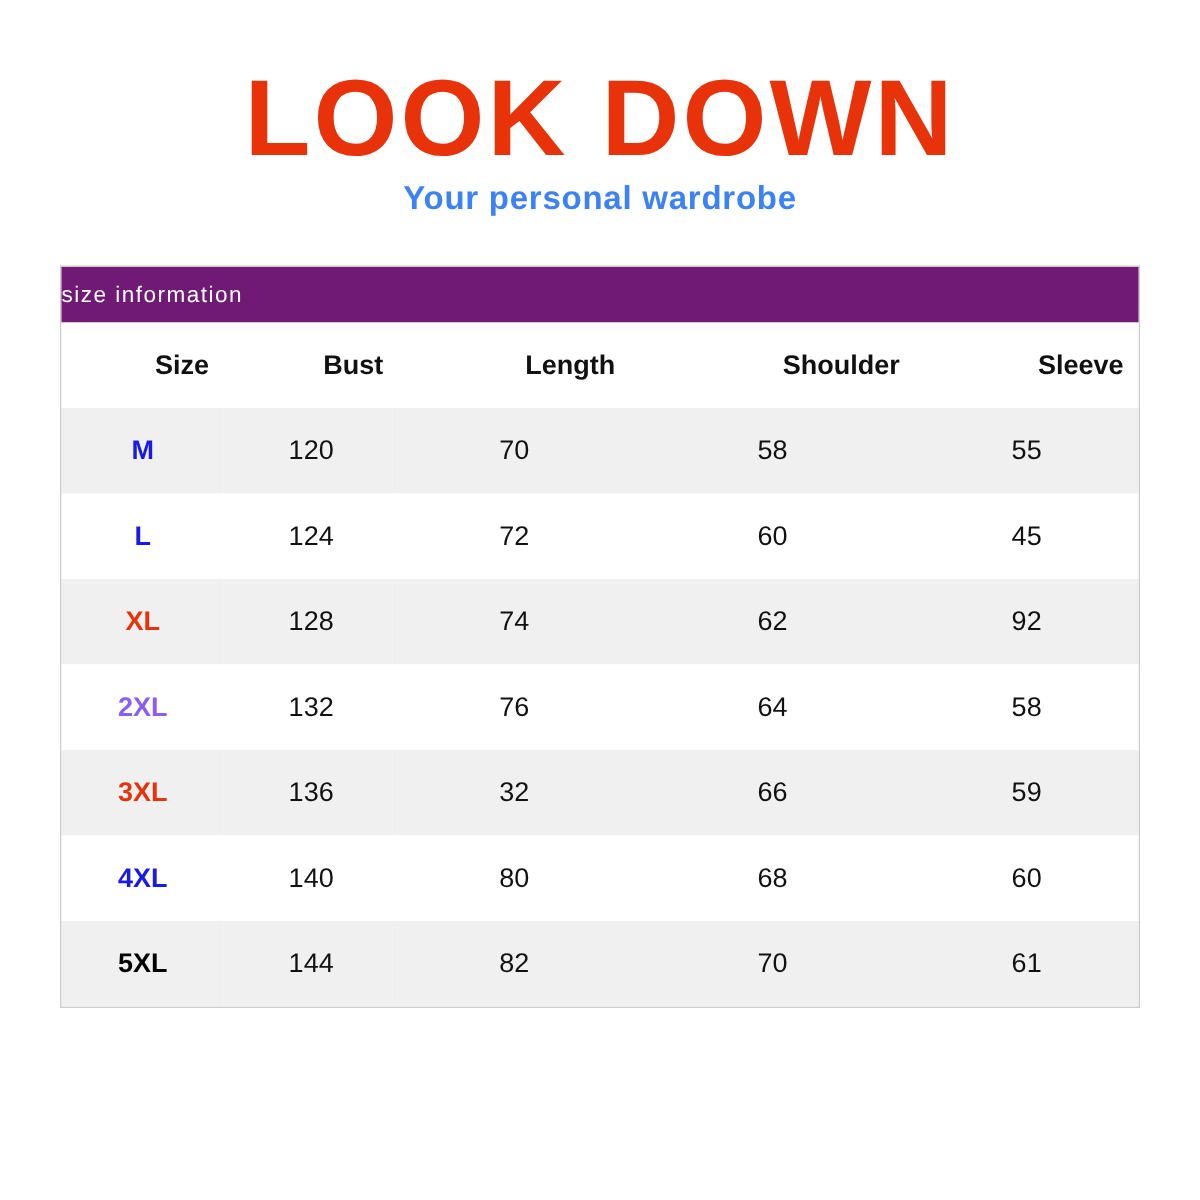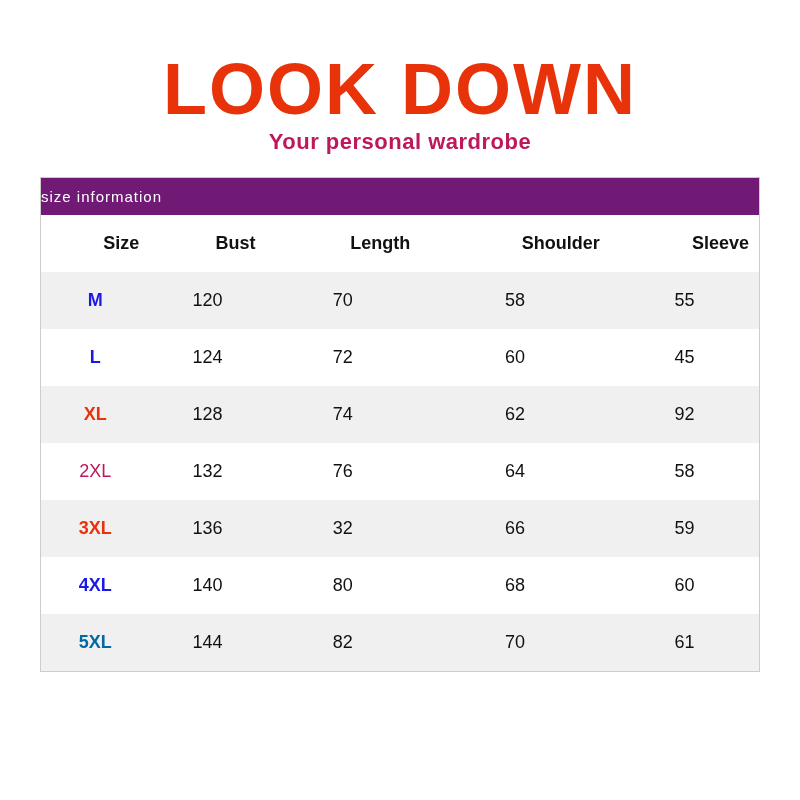--- a/index.html
+++ b/index.html
@@ -13,27 +13,27 @@
       align-items: center;
       padding: 30px 40px;
     }
     .brand-title {
       font-size: 72px;
       font-weight: 900;
       color: #e8320a;
       letter-spacing: 2px;
       text-transform: uppercase;
       line-height: 1.1;
-      margin-top: 20px;
+      margin-top: 10px;
     }
     .brand-subtitle {
       font-size: 22px;
       font-weight: 700;
-      color: #be185d;
-      margin-bottom: 22px;
+      color: #3b82f6;
+      margin-bottom: 32px;
       letter-spacing: 0.5px;
     }
     .size-table-wrapper {
       width: 100%;
       border: 1px solid #ccc;
     }
     .size-info-header {
       background: #701a75;
       color: #fff;
       text-align: left;
@@ -63,24 +63,24 @@
     }
     tbody td {
       padding: 18px 10px;
       text-align: center;
       font-size: 18px;
       color: #111;
     }
     .size-label-m { color: #1a1ae8; font-weight: 700; }
     .size-label-l { color: #1a1ae8; font-weight: 700; }
     .size-label-xl { color: #e8320a; font-weight: 700; }
-    .size-label-2xl { color: #be185d; font-weight: 400; text-align: center; }
+    .size-label-2xl { color: #8b5cf6; font-weight: 700; text-align: center; }
     .size-label-3xl { color: #e8320a; font-weight: 700; }
     .size-label-4xl { color: #1a1ae8; font-weight: 700; }
-    .size-label-5xl { color: #0369a1; font-weight: 700; }
+    .size-label-5xl { color: #000000; font-weight: 700; }
   </style>
 </head>
 <body>
 
 <h1 class="brand-title">LOOK DOWN</h1>
 <p class="brand-subtitle">Your personal wardrobe</p>
 
 <div class="size-table-wrapper">
   <div class="size-info-header">size information</div>
   <table>

